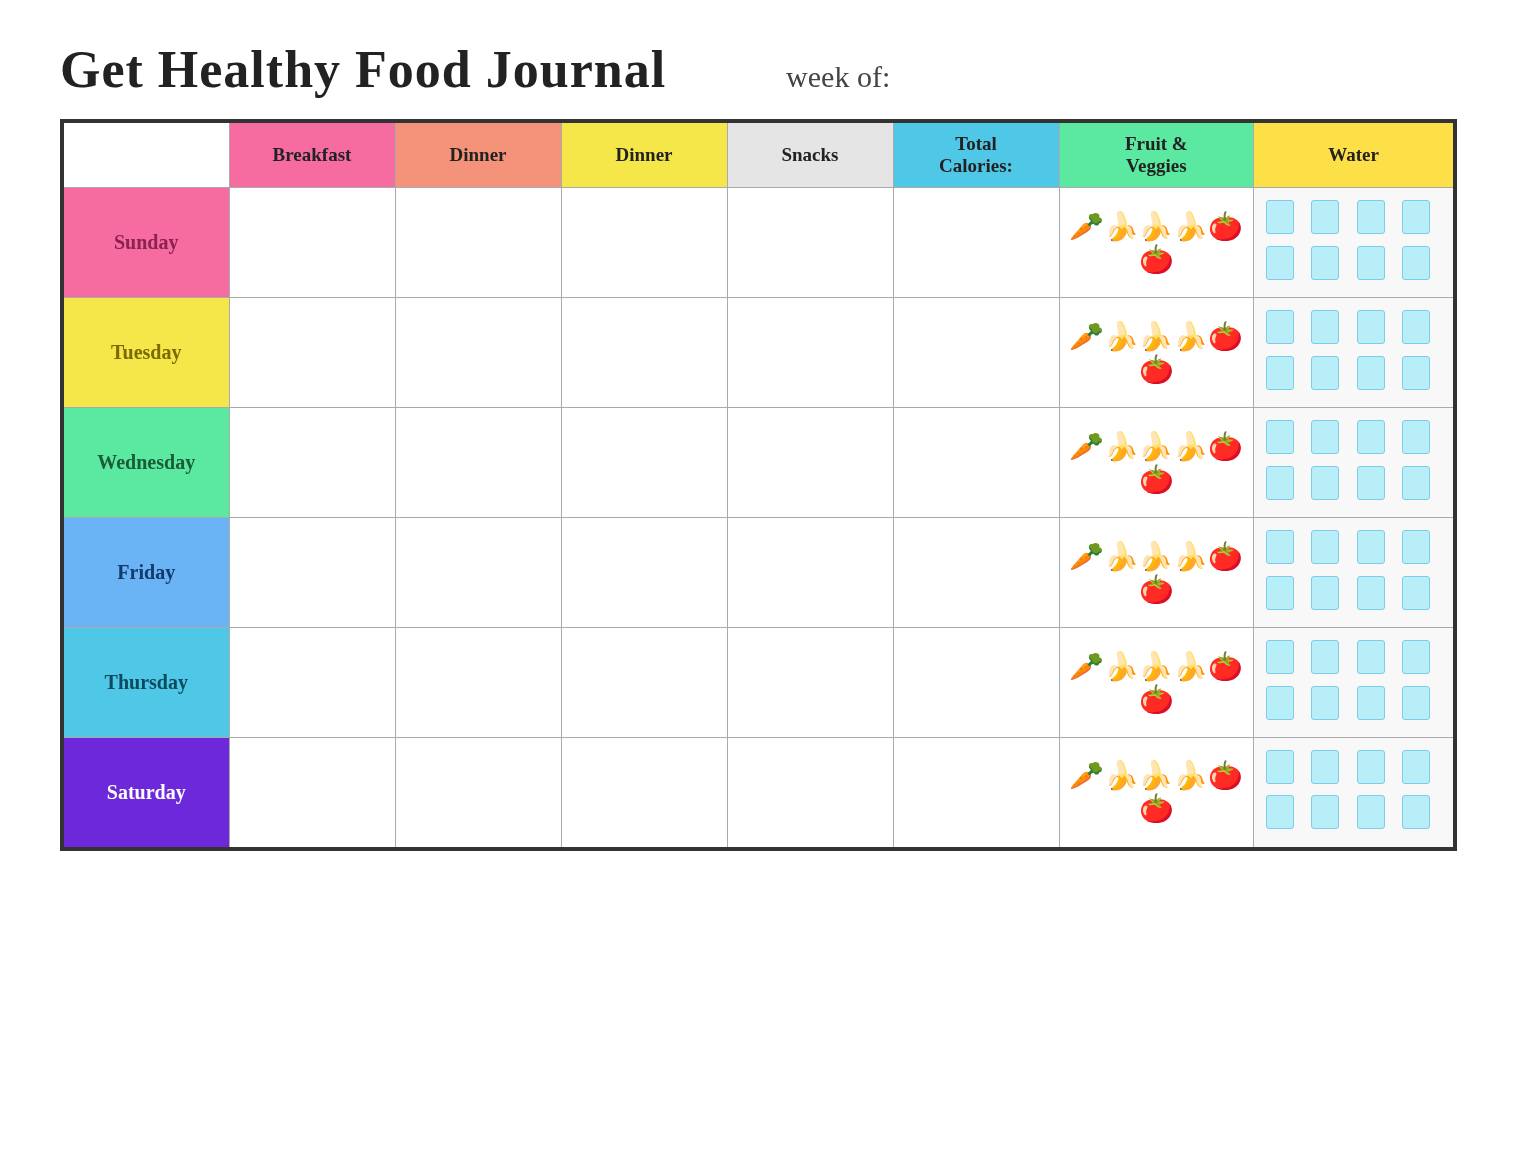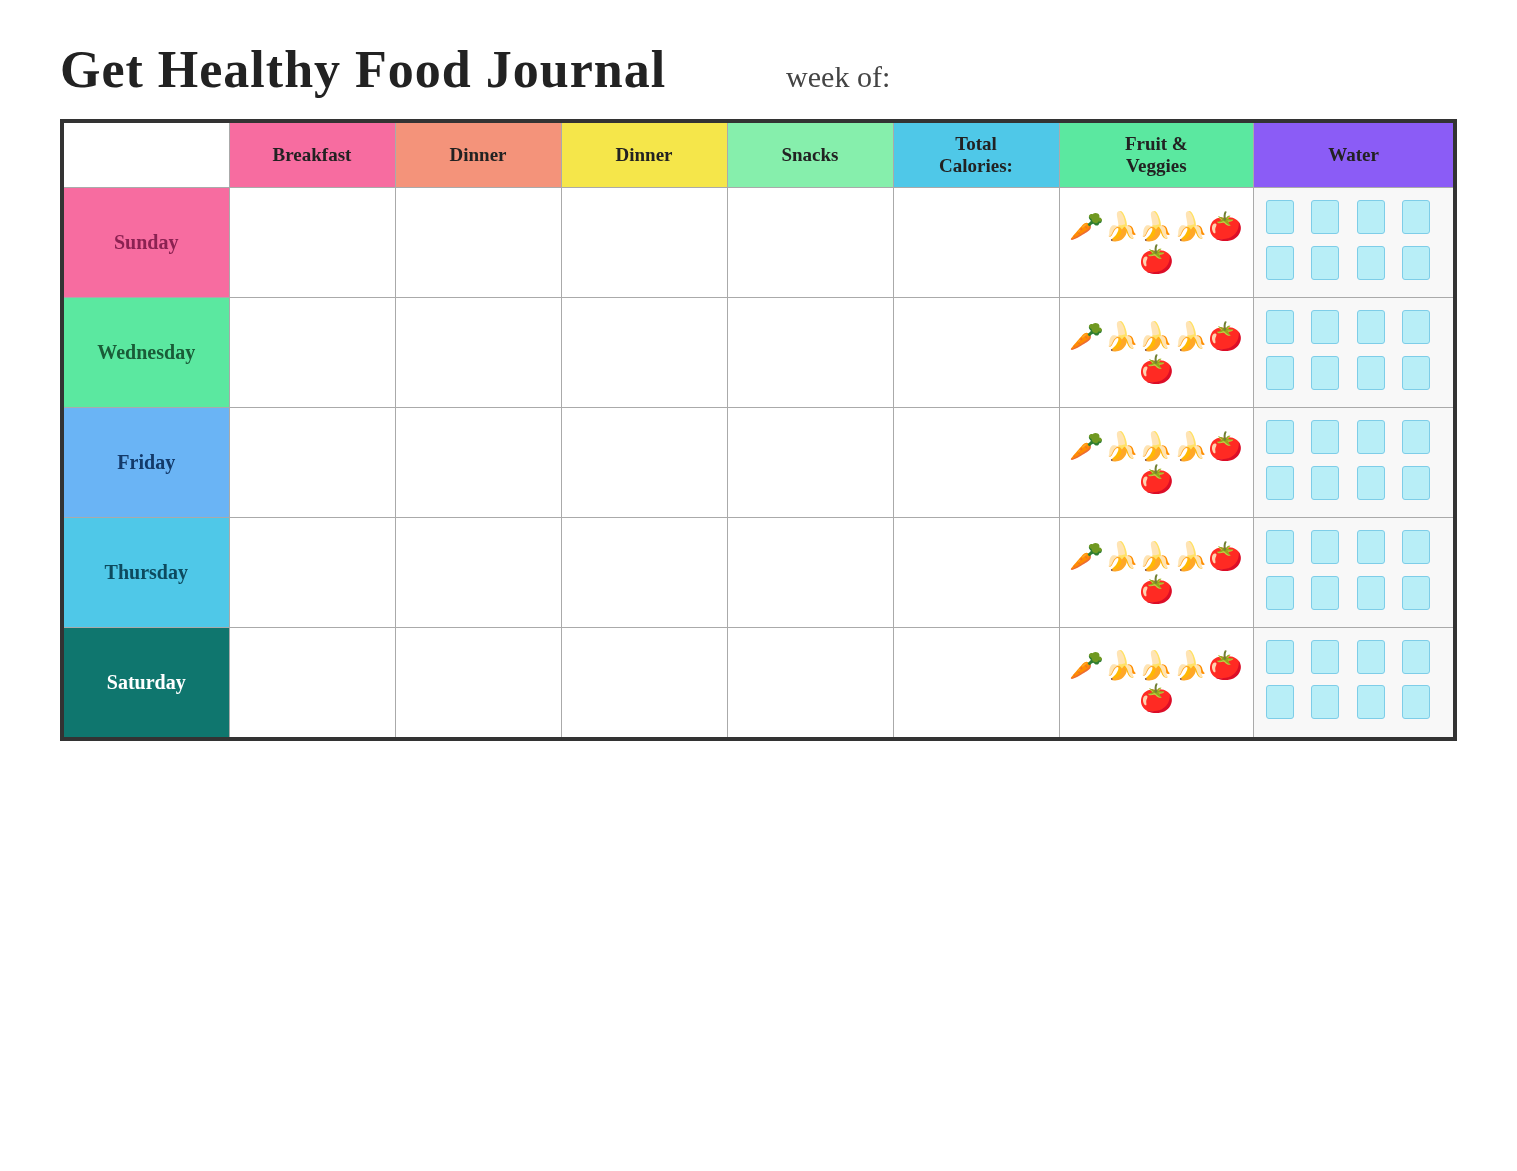--- a/index.html
+++ b/index.html
@@ -46,39 +46,39 @@
     }
     .header-row th {
       padding: 10px 6px;
       font-size: 19px;
       font-weight: bold;
       color: #222;
     }
     .col-breakfast { background: #f76ca0; }
     .col-lunch { background: #f4937a; }
     .col-dinner { background: #f5e64a; }
-    .col-snacks { background: #86efac; margin-left: 40px; }
+    .col-snacks { background: #e5e5e5; margin-left: 40px; }
     .col-calories { background: #4fc8e8; }
     .col-fruits { background: #5be8a0; }
-    .col-water { background: #8b5cf6; color: #fff; }
+    .col-water { background: #fde047; color: #fff; }
     .col-day-header { background: #fff; border: none; }
     .day-cell {
       font-size: 20px;
       font-weight: bold;
       padding: 17px 12px;
       width: 145px;
       height: 110px;
     }
     .day-sunday { background: #f76ca0; color: #8b2252; }
     .day-monday { background: #f4a0a0; color: #8b2222; }
     .day-tuesday { background: #f5e64a; color: #7a6a00; }
     .day-wednesday { background: #5be8a0; color: #1a5c38; }
     .day-thursday { background: #4fc8e8; color: #0d4a5e; }
     .day-friday { background: #6ab4f5; color: #133a6a; }
-    .day-saturday { background: #0f766e; color: #fff; }
+    .day-saturday { background: #6d28d9; color: #fff; }
     .data-cell {
       width: 145px;
       height: 110px;
       min-height: 110px;
       background: #fff;
     }
     .fruits-cell {
       width: 170px;
       height: 110px;
       background: #fff;
@@ -174,20 +174,45 @@
           <div class="water-cup"></div>
           <div class="water-cup"></div>
           <div class="water-cup"></div>
           <div class="water-cup"></div>
           <div class="water-cup"></div>
         </div>
       </td>
     </tr>
 
 
+    <tr>
+      <td class="day-cell day-tuesday">Tuesday</td>
+      <td class="data-cell"></td>
+      <td class="data-cell"></td>
+      <td class="data-cell"></td>
+      <td class="data-cell"></td>
+      <td class="data-cell"></td>
+      <td class="fruits-cell">
+        <div class="fruit-emoji-container">
+          🥕🍌🍌🍌🍅🍅
+        </div>
+      </td>
+      <td class="water-cell">
+        <div class="water-grid">
+          <div class="water-cup"></div>
+          <div class="water-cup"></div>
+          <div class="water-cup"></div>
+          <div class="water-cup"></div>
+          <div class="water-cup"></div>
+          <div class="water-cup"></div>
+          <div class="water-cup"></div>
+          <div class="water-cup"></div>
+        </div>
+      </td>
+    </tr>
 
     <tr>
       <td class="day-cell day-wednesday">Wednesday</td>
       <td class="data-cell"></td>
       <td class="data-cell"></td>
       <td class="data-cell"></td>
       <td class="data-cell"></td>
       <td class="data-cell"></td>
       <td class="fruits-cell">
         <div class="fruit-emoji-container">

